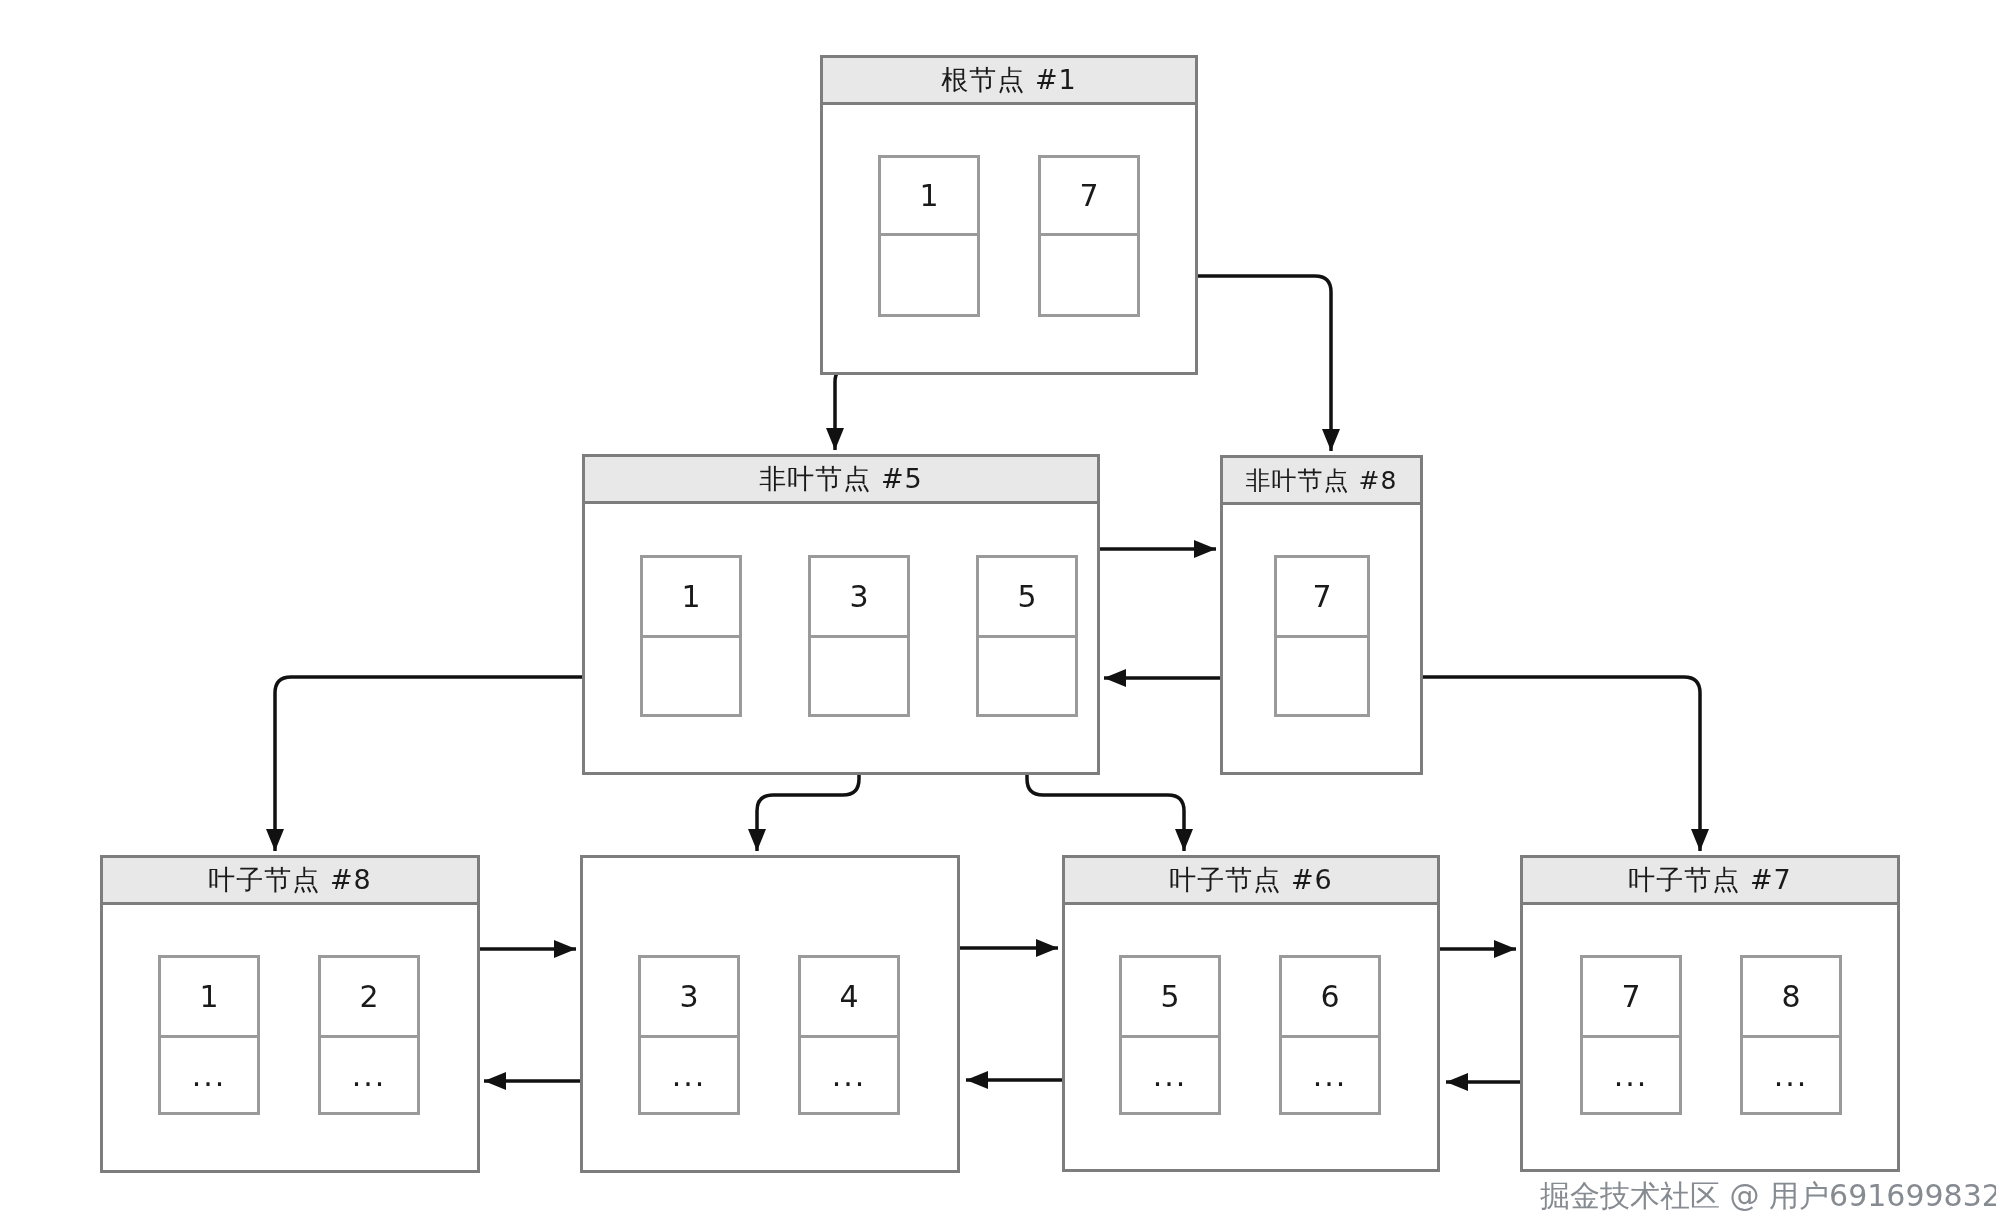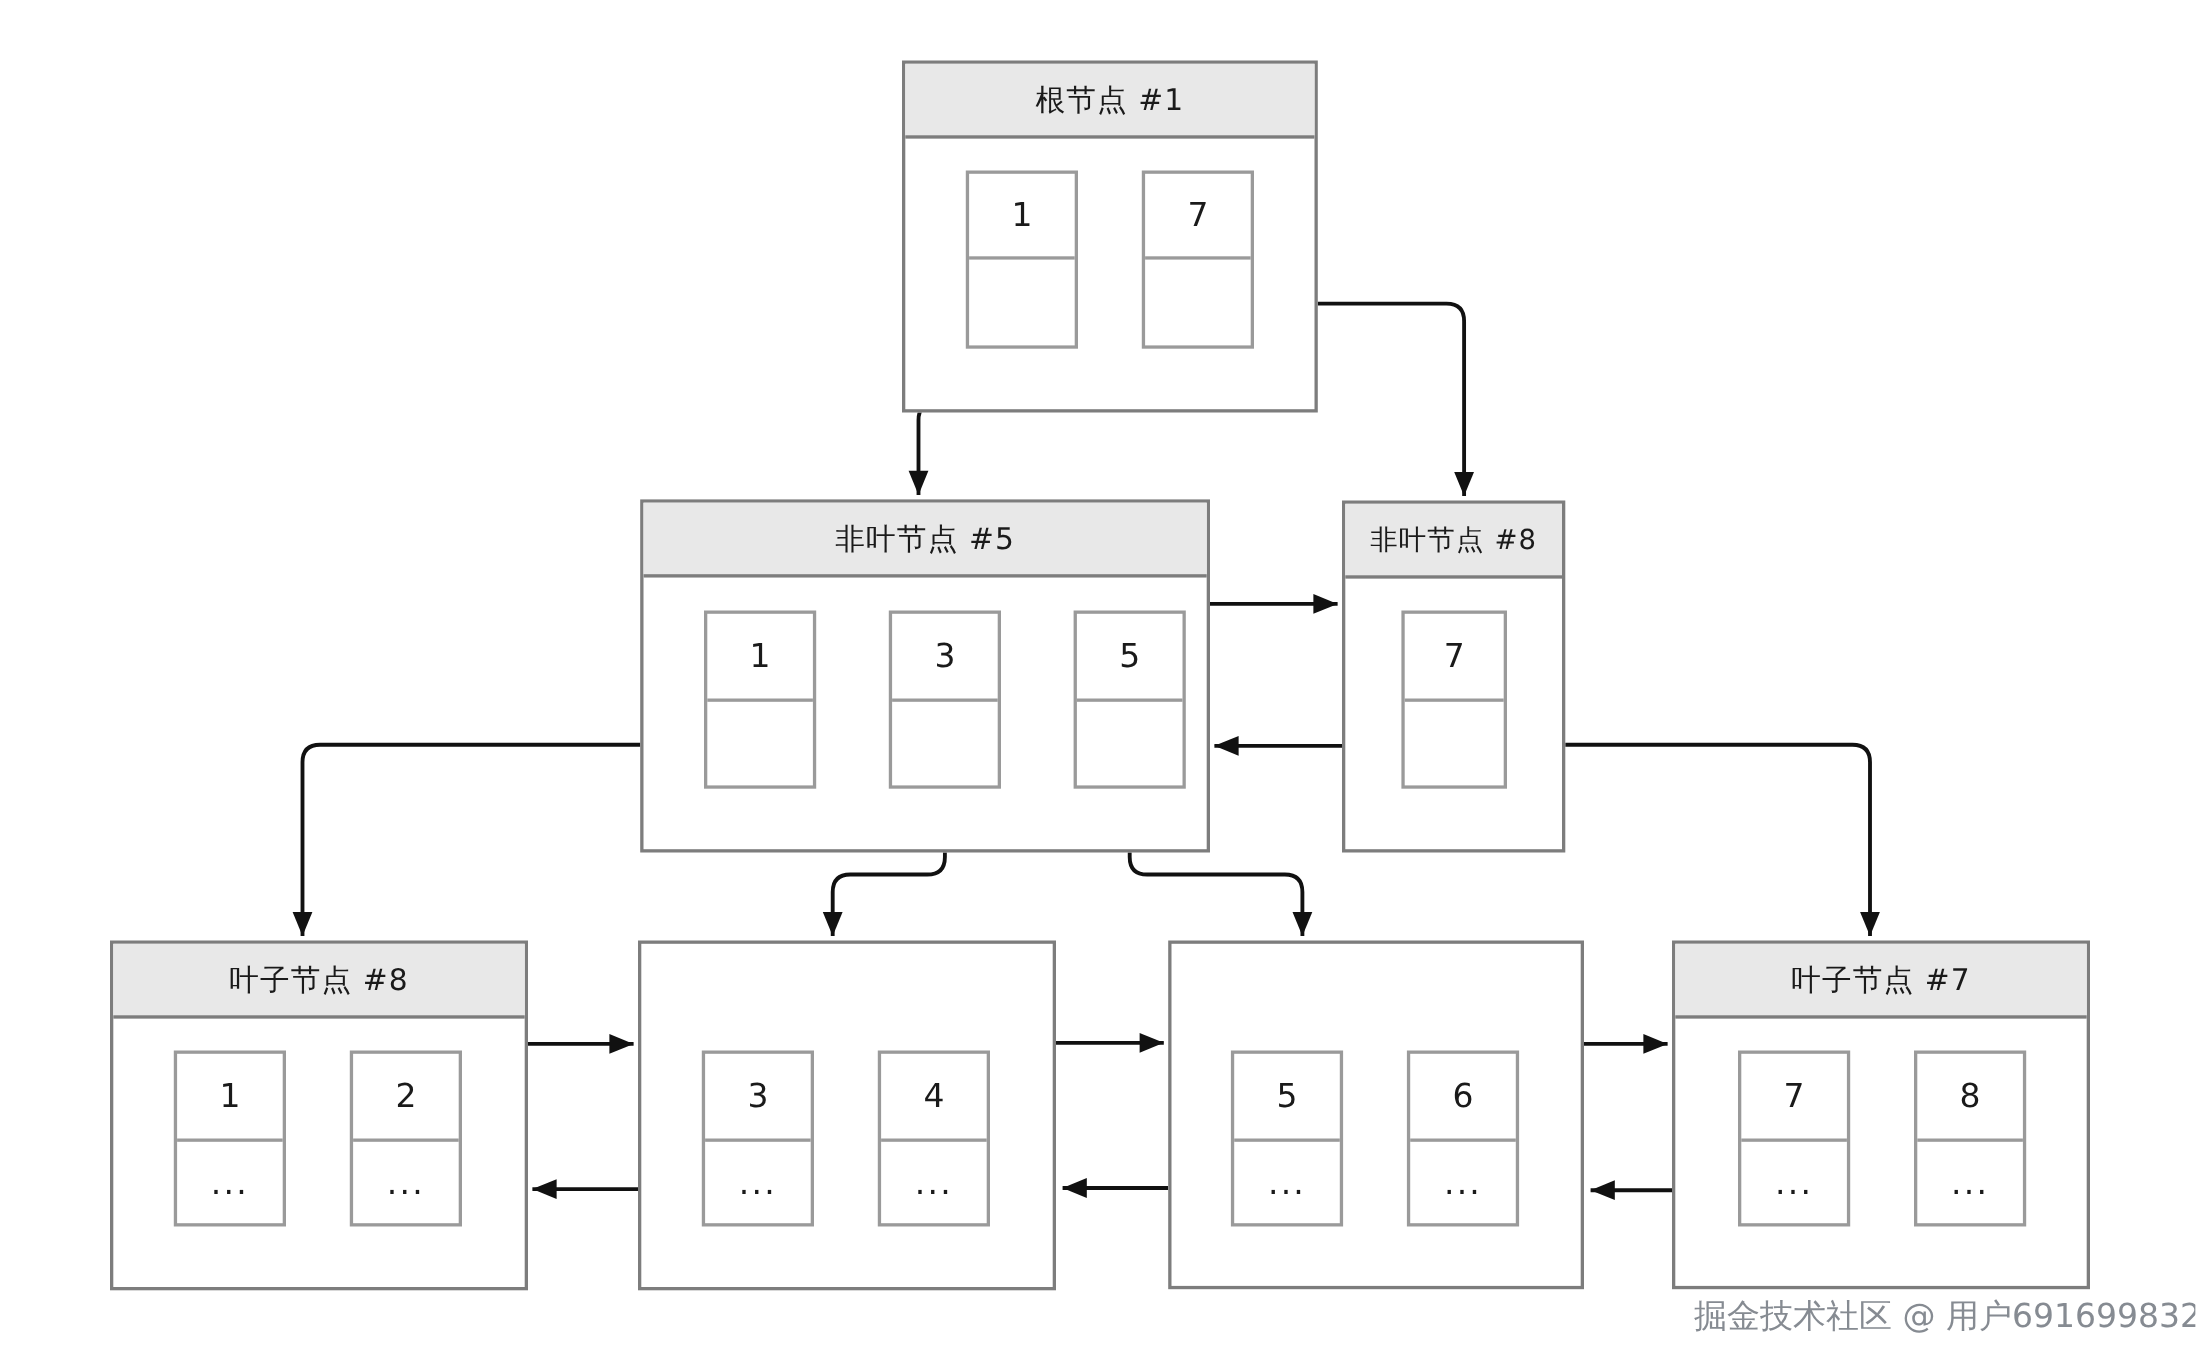--- a/index.html
+++ b/index.html
@@ -6,21 +6,21 @@
   #canvas{
     position:relative;width:1996px;height:1224px;background:#ffffff;overflow:hidden;
     font-family:"DejaVu Sans","Liberation Sans",sans-serif;color:#1a1a1a;
   }
   #wires{position:absolute;left:0;top:0;width:1996px;height:1224px;pointer-events:none;}
   .node{
     position:absolute;box-sizing:border-box;background:#ffffff;
     border:3px solid #7d7d7d;
   }
   .hdr{
-    box-sizing:border-box;height:68px;background:#e8e8e8;border-bottom:3px solid #7d7d7d;
+    box-sizing:border-box;height:47px;background:#e8e8e8;border-bottom:3px solid #7d7d7d;
     display:flex;align-items:center;justify-content:center;
     font-size:27px;letter-spacing:1px;white-space:nowrap;
   }
   .cell{
     position:absolute;box-sizing:border-box;border:3px solid #9a9a9a;background:#ffffff;
   }
   .k{
     box-sizing:border-box;border-bottom:3px solid #9a9a9a;
     display:flex;align-items:center;justify-content:center;font-size:30px;
   }
@@ -132,20 +132,21 @@
       <div class="k">3</div>
       <div class="p">...</div>
     </div>
     <div class="cell lf" style="left:215px;top:97px;width:102px">
       <div class="k">4</div>
       <div class="p">...</div>
     </div>
   </div>
 
   <div class="node" style="left:1062px;top:855px;width:378px;height:317px">
+    <div class="hdr">叶子节点 #6</div>
     <div class="cell lf" style="left:54px;top:97px;width:102px">
       <div class="k">5</div>
       <div class="p">...</div>
     </div>
     <div class="cell lf" style="left:214px;top:97px;width:102px">
       <div class="k">6</div>
       <div class="p">...</div>
     </div>
   </div>
 

